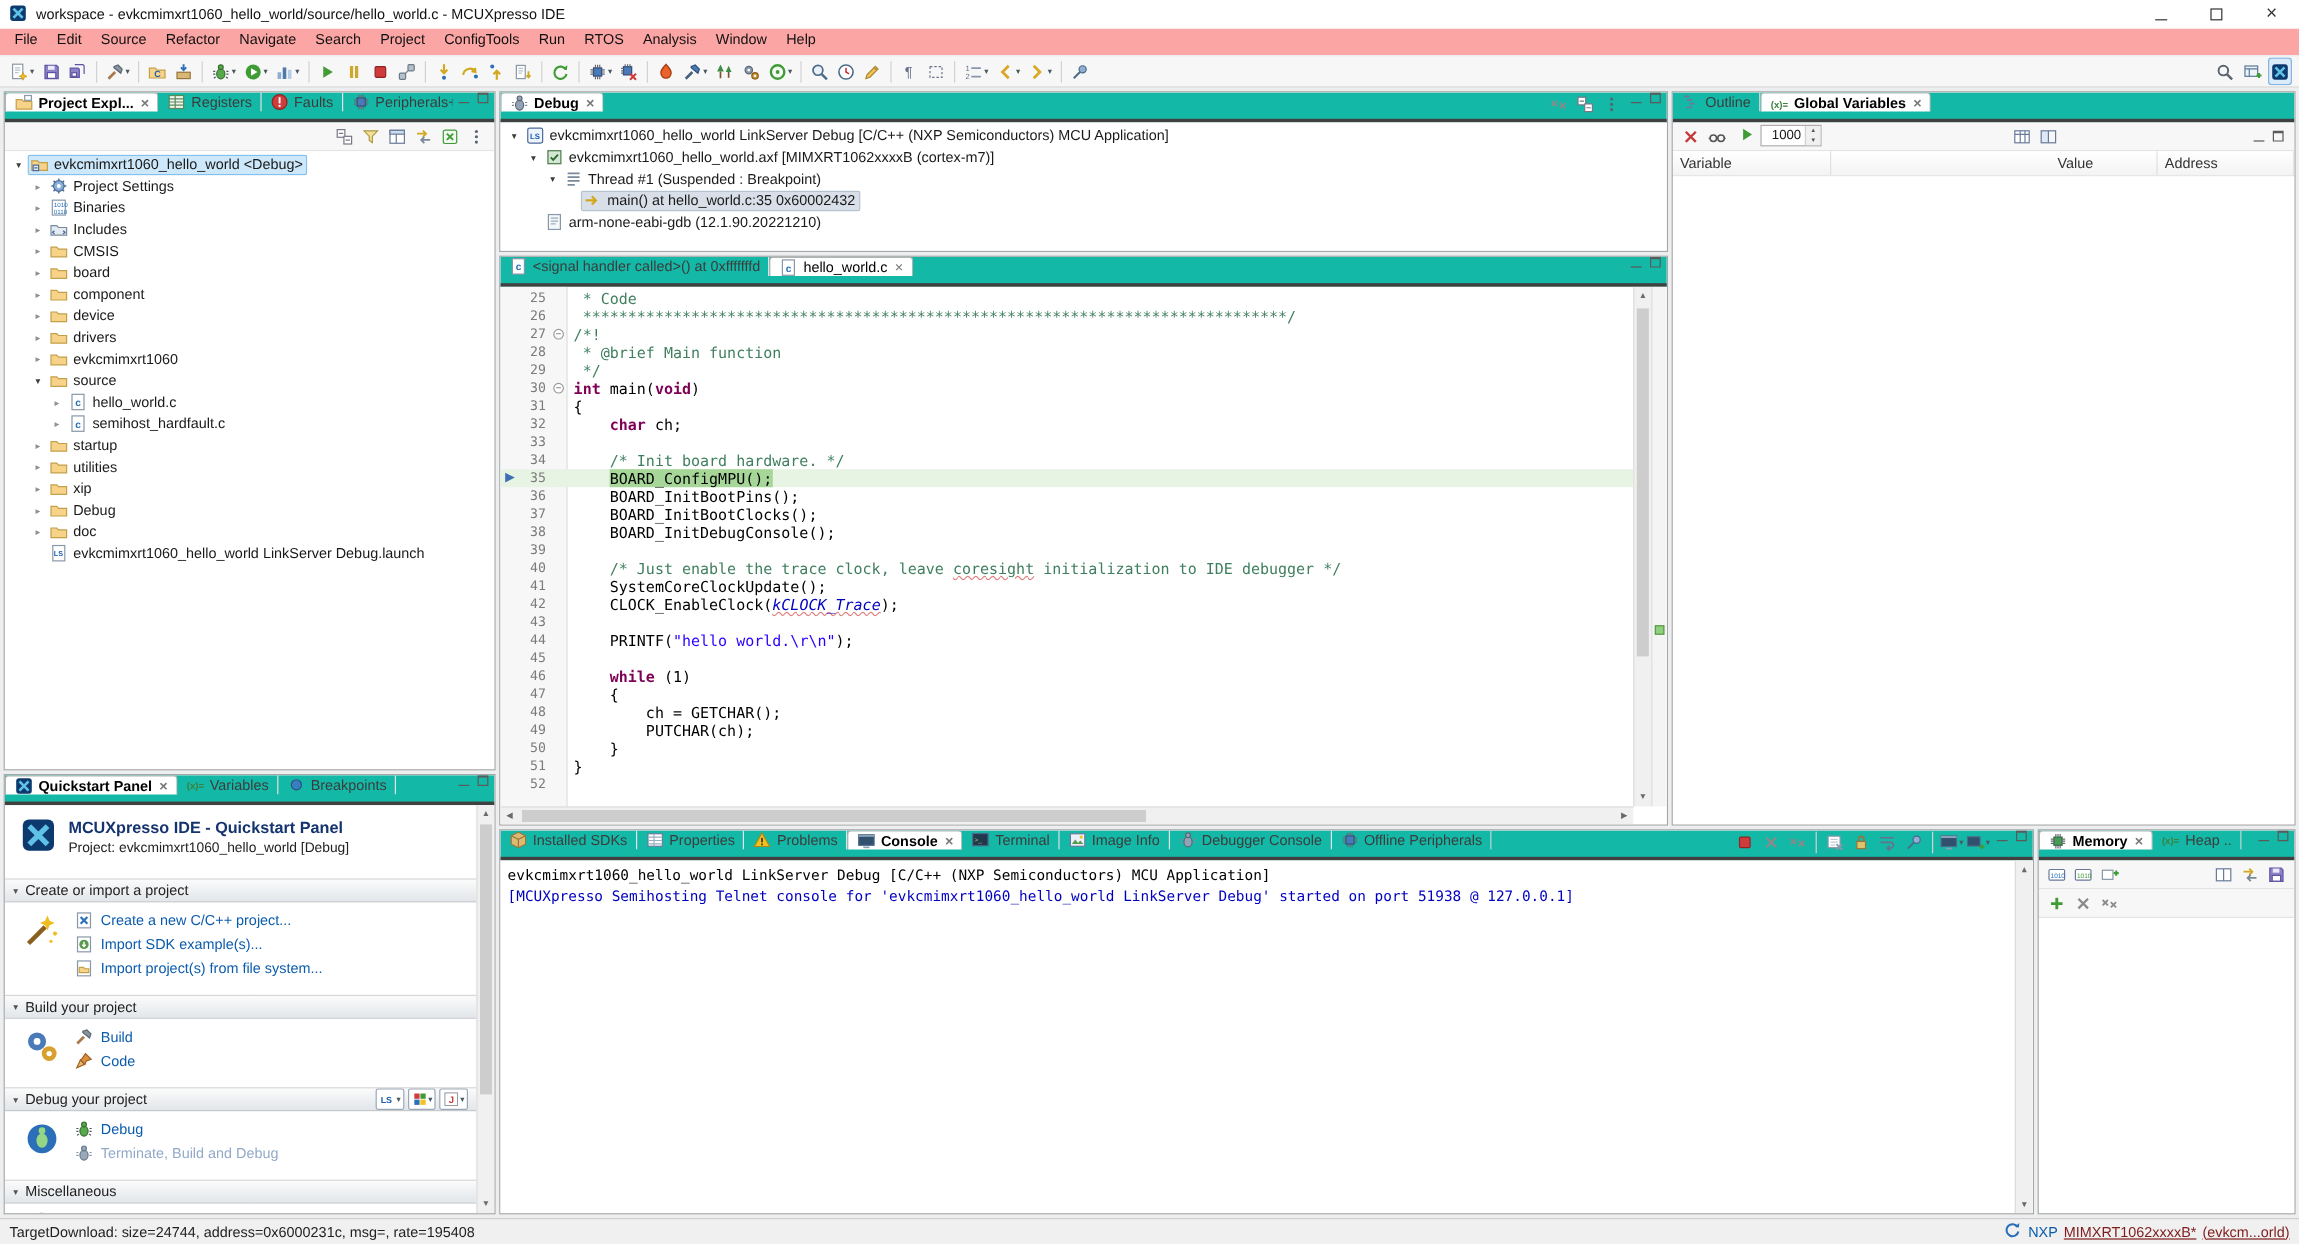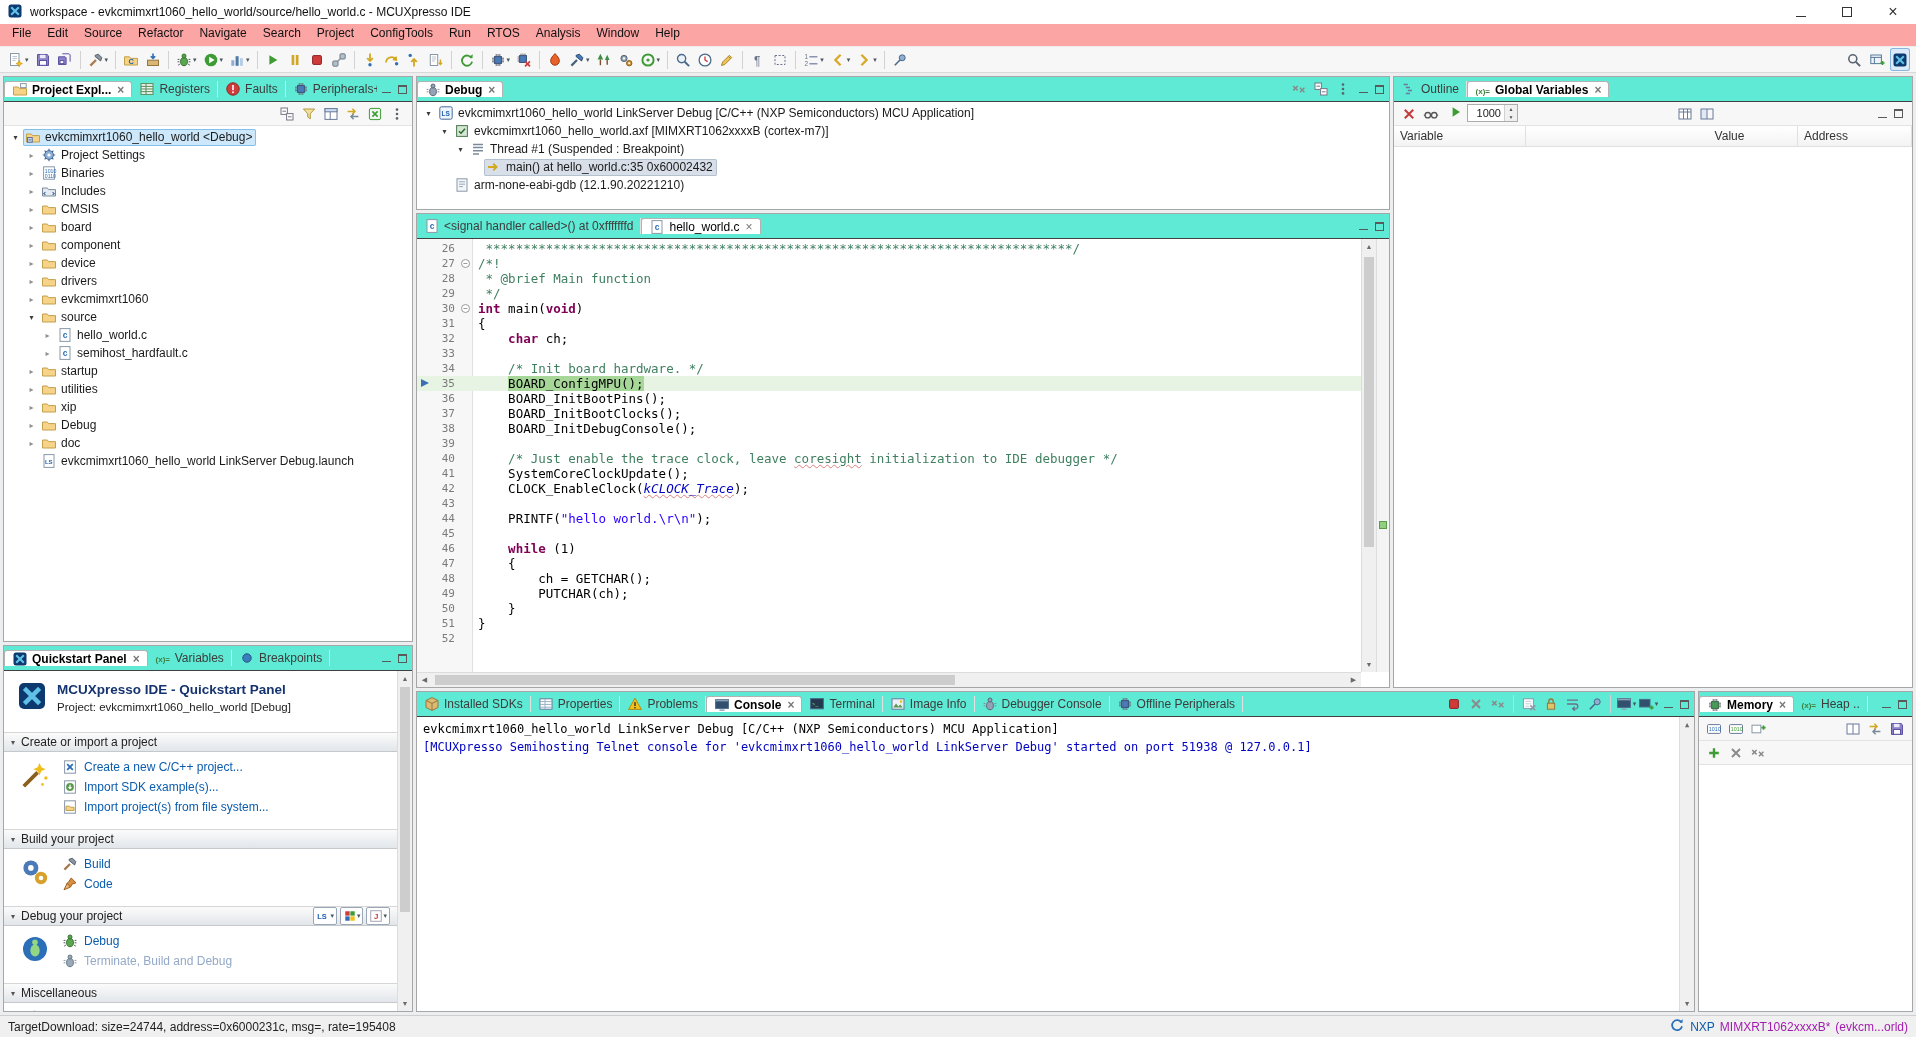--- a/index.html
+++ b/index.html
@@ -36,21 +36,21 @@
 .row-bottom{flex:1;display:flex;gap:3px}
 .panel{background:#fff;border:1px solid #a6a6a6;display:flex;flex-direction:column;overflow:hidden}
 .pe-panel{height:566px}
 .qs-panel{flex:1}
 .debug-panel{height:134px}
 .editor-panel{flex:1}
 .globals-panel{width:520px;min-width:520px}
 .console-panel{flex:1;min-width:0}
 .memory-panel{width:215px;min-width:215px}
 
-.tabbar{height:25px;min-height:25px;display:flex;align-items:center;background:#5eead4;border-bottom:1px solid #404040}
+.tabbar{height:25px;min-height:25px;display:flex;align-items:flex-start;background:#14b8a6;border-bottom:3px solid #404040}
 .tabs{display:flex;align-items:stretch;overflow:hidden}
 .tab{display:flex;align-items:center;gap:4px;padding:0 7px;color:#3c3c3c;white-space:nowrap;border-right:1px solid #e2e2e2}
 .tab.active{background:#fff;border:1px solid #b2b2b2;border-bottom:none;margin-bottom:-1px;border-radius:3px 3px 0 0;color:#000;font-weight:bold;z-index:2;position:relative}
 .etabbar .tab.active{font-weight:normal}
 .tclose{color:#777;font-size:12px;margin-left:2px;line-height:1}
 .stack-btns{margin-left:auto;display:flex;align-items:center;gap:7px;padding:0 5px}
 .sbtn{display:flex;align-items:center;justify-content:center}
 .sbtn .g-min{border-color:#5a5a5a;height:8px;width:9px}
 .sbtn .g-max{border-color:#5a5a5a;width:9px;height:9px;border-top-width:2px}
 .tb-inline{display:flex;align-items:center;margin-left:auto}
@@ -132,21 +132,21 @@
 .console-out{flex:1;position:relative;background:#fff;font-family:"DejaVu Sans Mono",monospace;font-size:12px;line-height:18px;padding:3px 6px 3px 6px;overflow:hidden}
 .con-plain{color:#000;white-space:pre-wrap}
 .con-info{color:#0000c0;white-space:pre-wrap}
 .con-scroll{right:0;top:0;bottom:0}
 
 .mem-empty{flex:1;background:#fff}
 
 .statusbar{height:22px;background:#f0f0f0;border-top:1px solid #cfcfcf;display:flex;align-items:center;padding:0 8px}
 .sb-left{color:#222;white-space:nowrap}
 .sb-right{margin-left:auto;display:flex;align-items:center;gap:5px;color:#0b5cad;white-space:nowrap}
-.sb-link{color:#a21caf}
+.sb-link{text-decoration:underline;color:#7f1d1d}
 </style>
 </head>
 <body>
 
 <div class="titlebar">
   <span id="app-icon-slot"><span class="ic">
         <svg viewBox="0 0 16 16">
           <rect x="1.5" y="1.5" width="13" height="13" rx="2.5" fill="#0d3a6e"></rect>
           <path d="M4.2 4.2l7.6 7.6M11.8 4.2l-7.6 7.6" stroke="#5fc0e8" stroke-width="2.2" fill="none"></path>
         </svg>
@@ -1213,20 +1213,26 @@
                 <span class="sbtn">
                   <span class="g-max"></span>
                 </span>
               </div>
             </div>
           <div class="editor-body">
             <div class="gutter-bg"></div>
             <div class="code-lines" id="code-lines">
                 <div class="cline">
                   <span class="cl-ann"></span>
+                  <span class="cl-num">25</span>
+                  <span class="cl-fold"></span>
+                  <span class="cl-code"><span class="tk-c"> * Code</span></span>
+                </div>
+                <div class="cline">
+                  <span class="cl-ann"></span>
                   <span class="cl-num">26</span>
                   <span class="cl-fold"></span>
                   <span class="cl-code"><span class="tk-c"> ******************************************************************************/</span></span>
                 </div>
                 <div class="cline">
                   <span class="cl-ann"></span>
                   <span class="cl-num">27</span>
                   <span class="cl-fold">
                     <span class="fold-dot">−</span>
                   </span>

